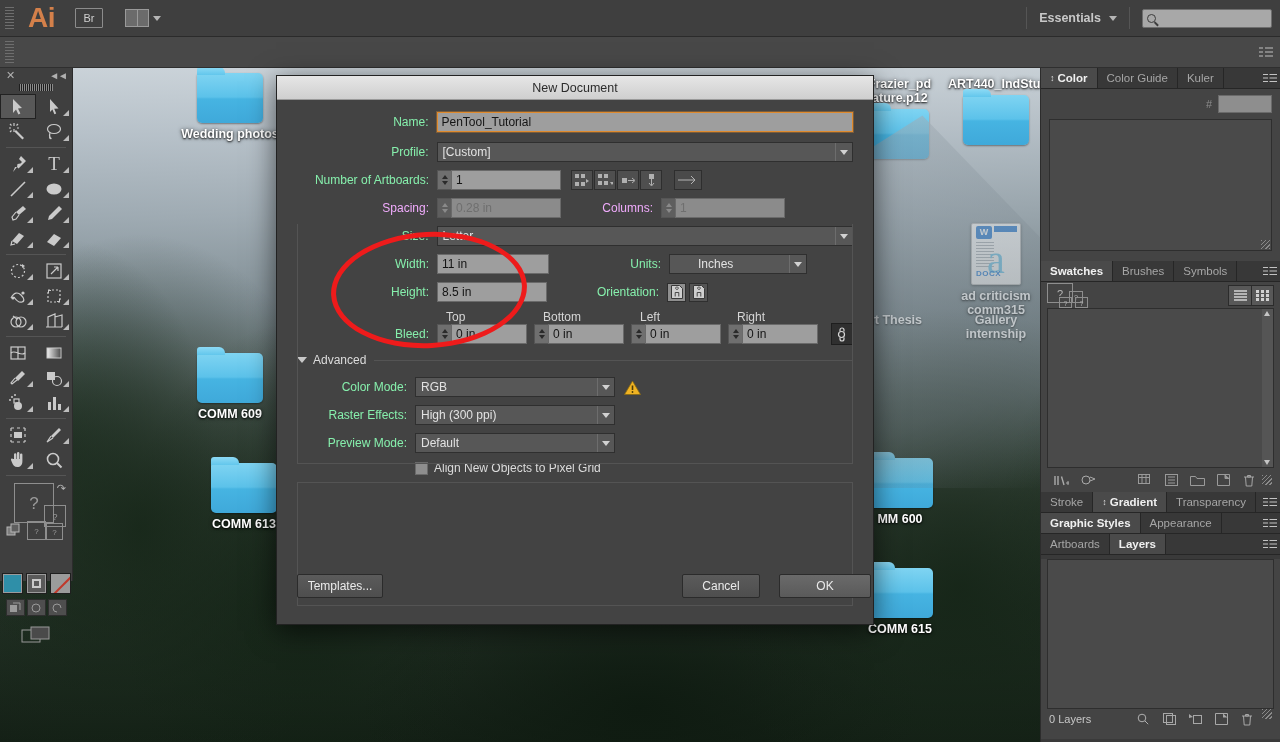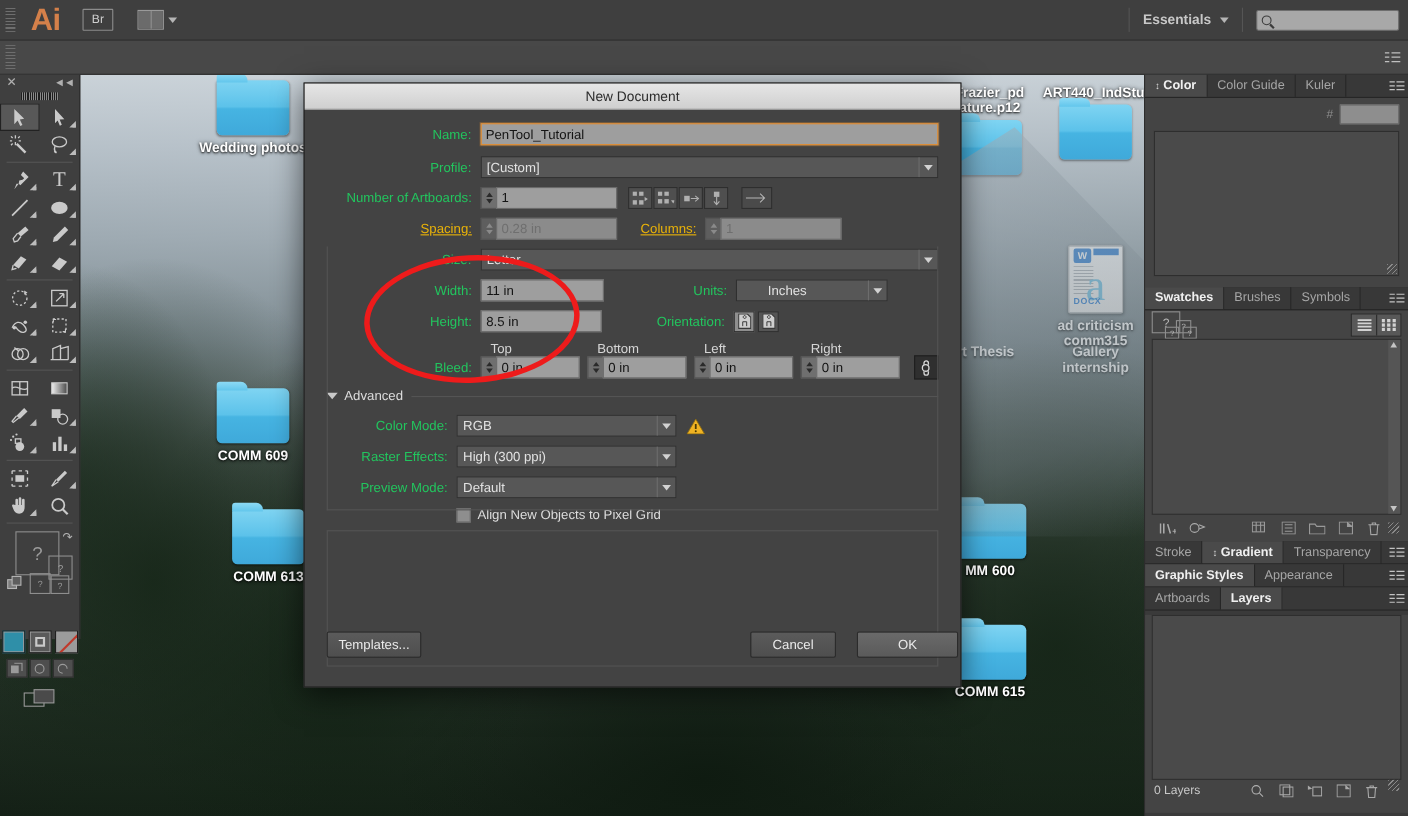--- a/index.html
+++ b/index.html
@@ -253,22 +253,22 @@
   }
   #dlg-title{
     height:24px; background:linear-gradient(to bottom,#e6e6e6,#cfcfcf);
     border-bottom:1px solid #9a9a9a;
     display:flex; align-items:center; justify-content:center;
     font-size:12.5px; color:#2c2c2c;
   }
   #dlg-body{ padding:12px 20px 0; }
 
   .frow{ display:flex; align-items:center; margin-bottom:8px; }
-  .flabel{ width:140px; text-align:right; padding-right:8px; font-size:12px; color:#22c55e; }
-  .flabel.dim{ color:#eab308;text-decoration:underline; }
+  .flabel{ width:140px; text-align:right; padding-right:8px; font-size:12px; color:#86efac; }
+  .flabel.dim{ color:#f0abfc; }
 
   .txtinput{
     height:20px; background:#9e9e9e; border:1px solid #6a6a6a; color:#141414;
     font-size:12px; padding:0 4px; line-height:18px; font-family:"Liberation Sans",sans-serif;
   }
   .txtinput.focused{ border:1px solid #e08b2e; box-shadow:0 0 0 1px rgba(224,139,46,.35); }
   .txtinput.dim{ background:#8b8b8b; color:#6f6f6f; }
 
   .selectbox{
     height:20px; background:#575757; border:1px solid #2f2f2f; color:#e2e2e2;
@@ -966,21 +966,21 @@
 
     <div class="frow">
       <div class="flabel dim">Spacing:</div>
       <div class="spinner">
         <div class="spinbtns dim">
           <span class="sp-u dim"></span>
           <span class="sp-d dim"></span>
         </div>
         <div class="txtinput dim" style="width:110px;">0.28 in</div>
       </div>
-      <div class="flabel dim" style="width:80px;">Columns:</div>
+      <div class="flabel dim" style="width:100px;">Columns:</div>
       <div class="spinner">
         <div class="spinbtns dim">
           <span class="sp-u dim"></span>
           <span class="sp-d dim"></span>
         </div>
         <div class="txtinput dim" style="width:110px;">1</div>
       </div>
     </div>
 
     <div class="frow">

